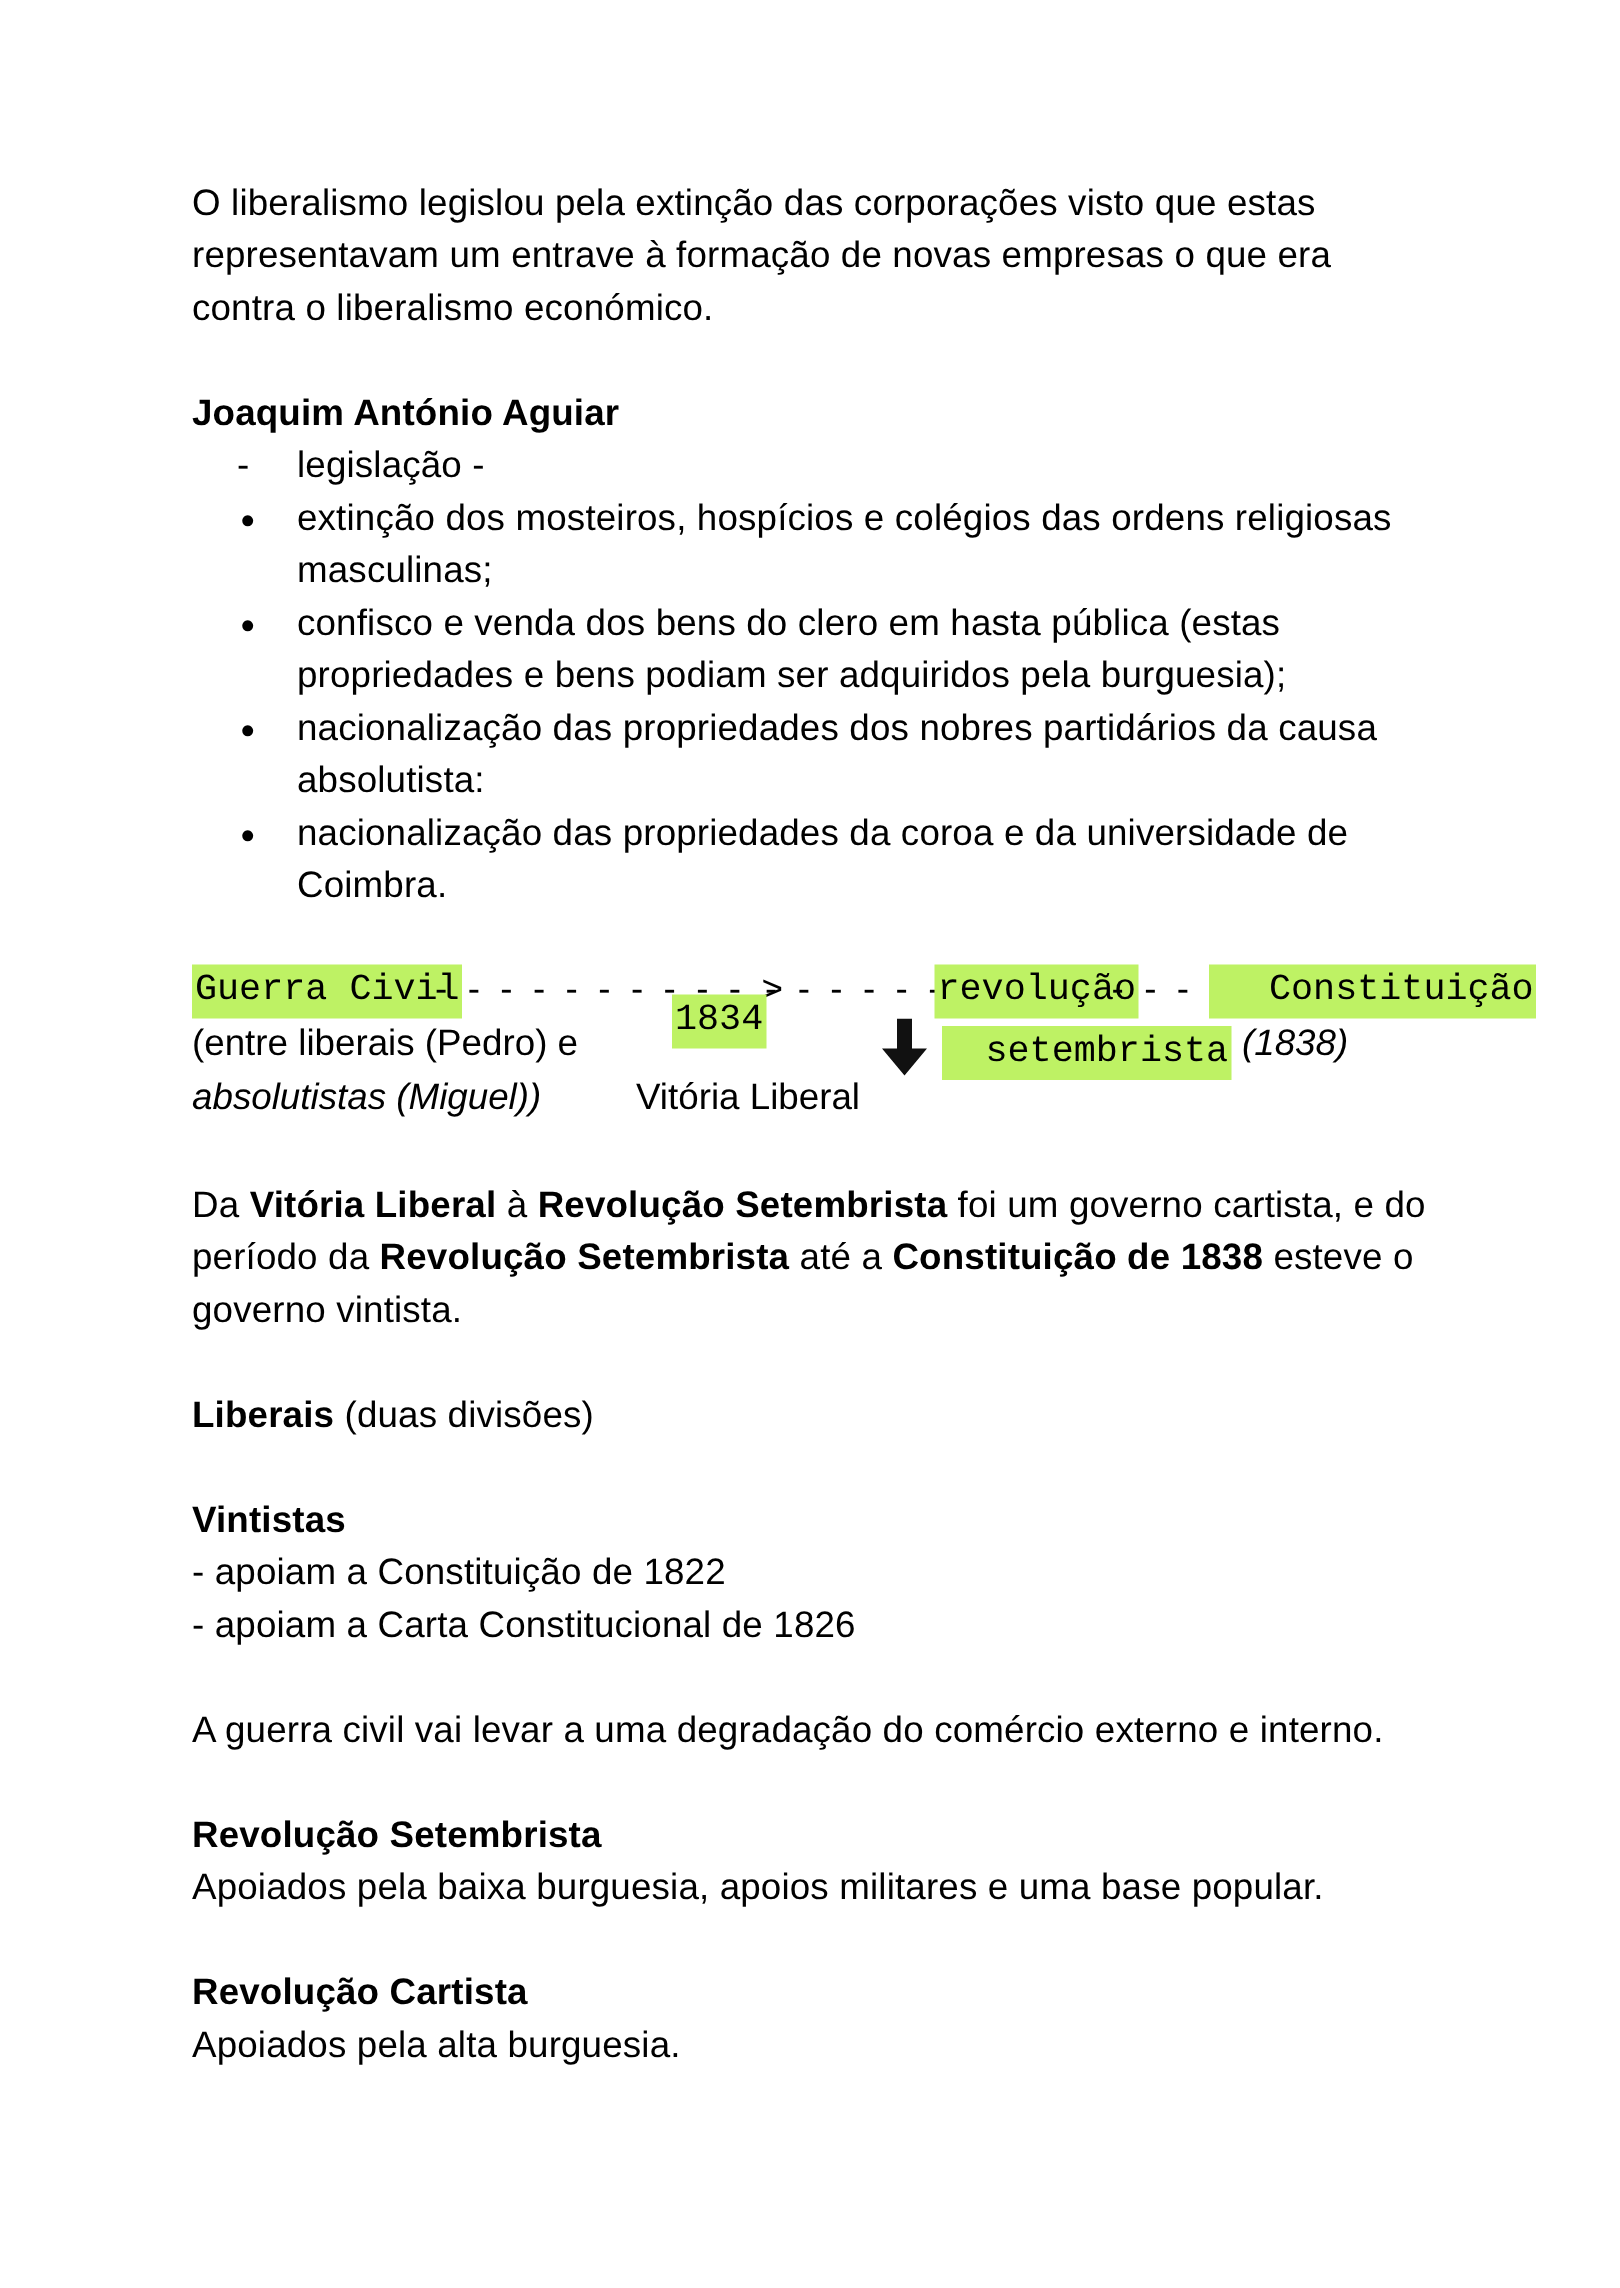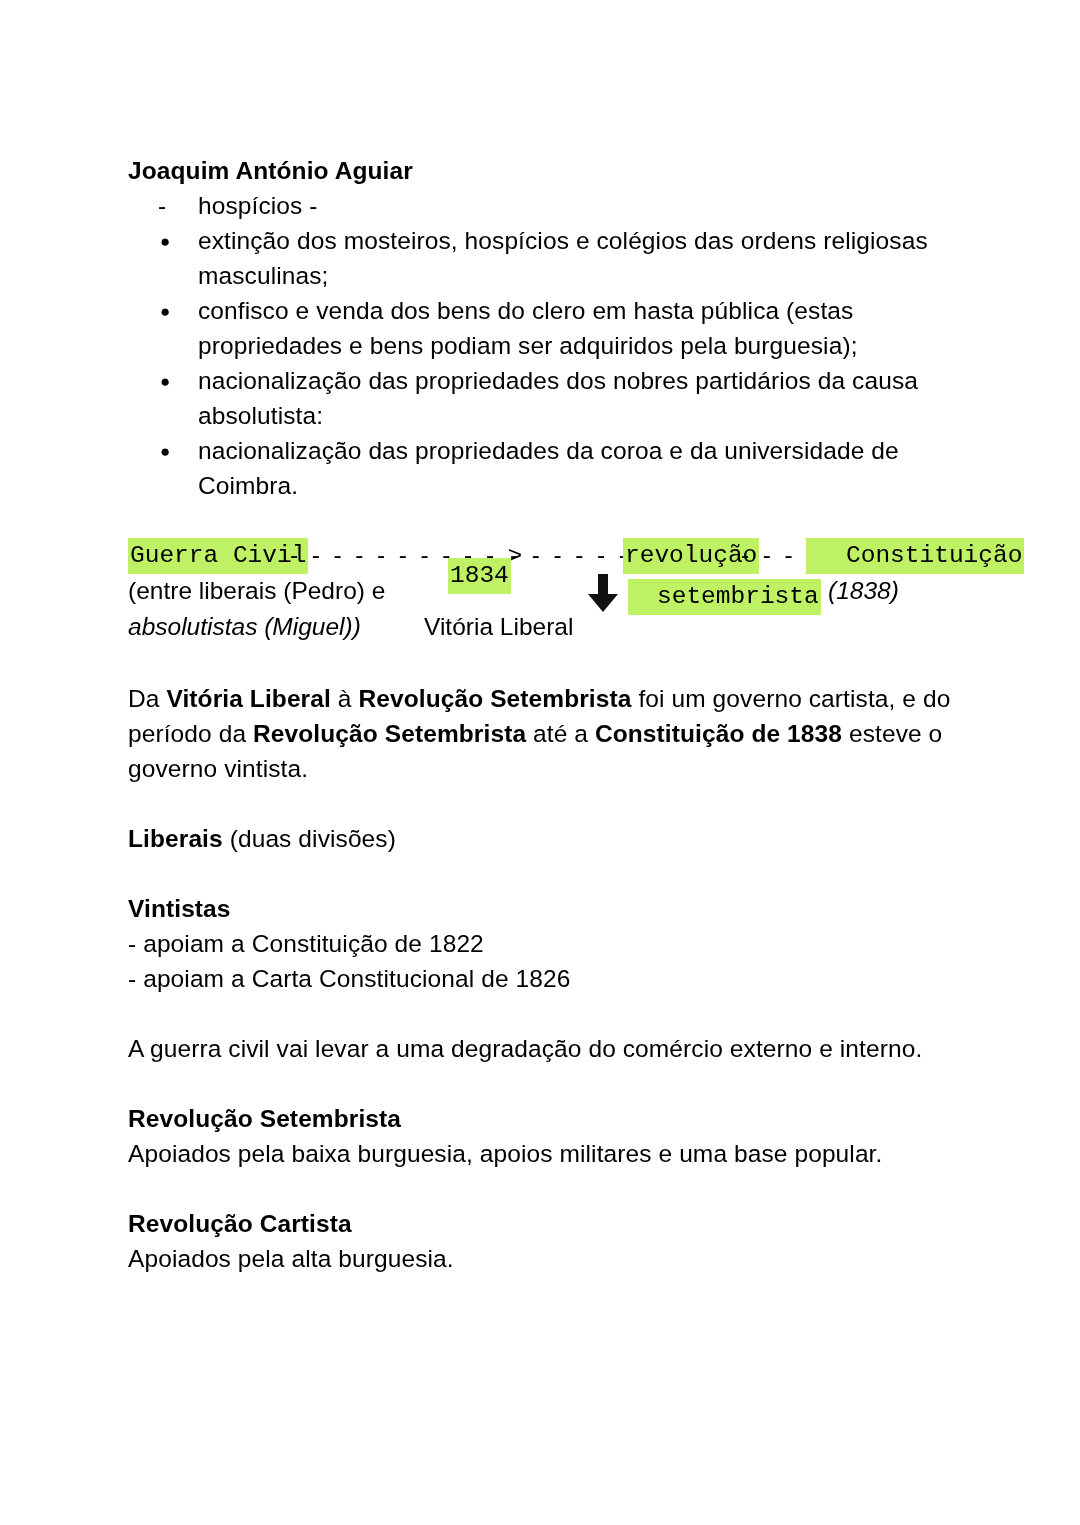--- a/index.html
+++ b/index.html
@@ -108,29 +108,30 @@
     width: 34px;
     height: 40px;
   }
   .down-arrow svg { display: block; }
 </style>
 </head>
 <body>
 
 <div class="page">
 
+  <p class="para">O liberalismo legislou pela extinção das corporações visto que estas representavam um entrave à formação de novas empresas o que era contra o liberalismo económico.</p>
 
   <div class="gap-md"></div>
 
   <h2 class="heading">Joaquim António Aguiar</h2>
 
   <ul class="bullets">
     <li>
       <span class="marker">-</span>
-      <span>hospícios -</span>
+      <span>legislação -</span>
     </li>
     <li>
       <span class="marker dot">●</span>
       <span>extinção dos mosteiros, hospícios e colégios das ordens religiosas masculinas;</span>
     </li>
     <li>
       <span class="marker dot">●</span>
       <span>confisco e venda dos bens do clero em hasta pública (estas propriedades e bens podiam ser adquiridos pela burguesia);</span>
     </li>
     <li>

